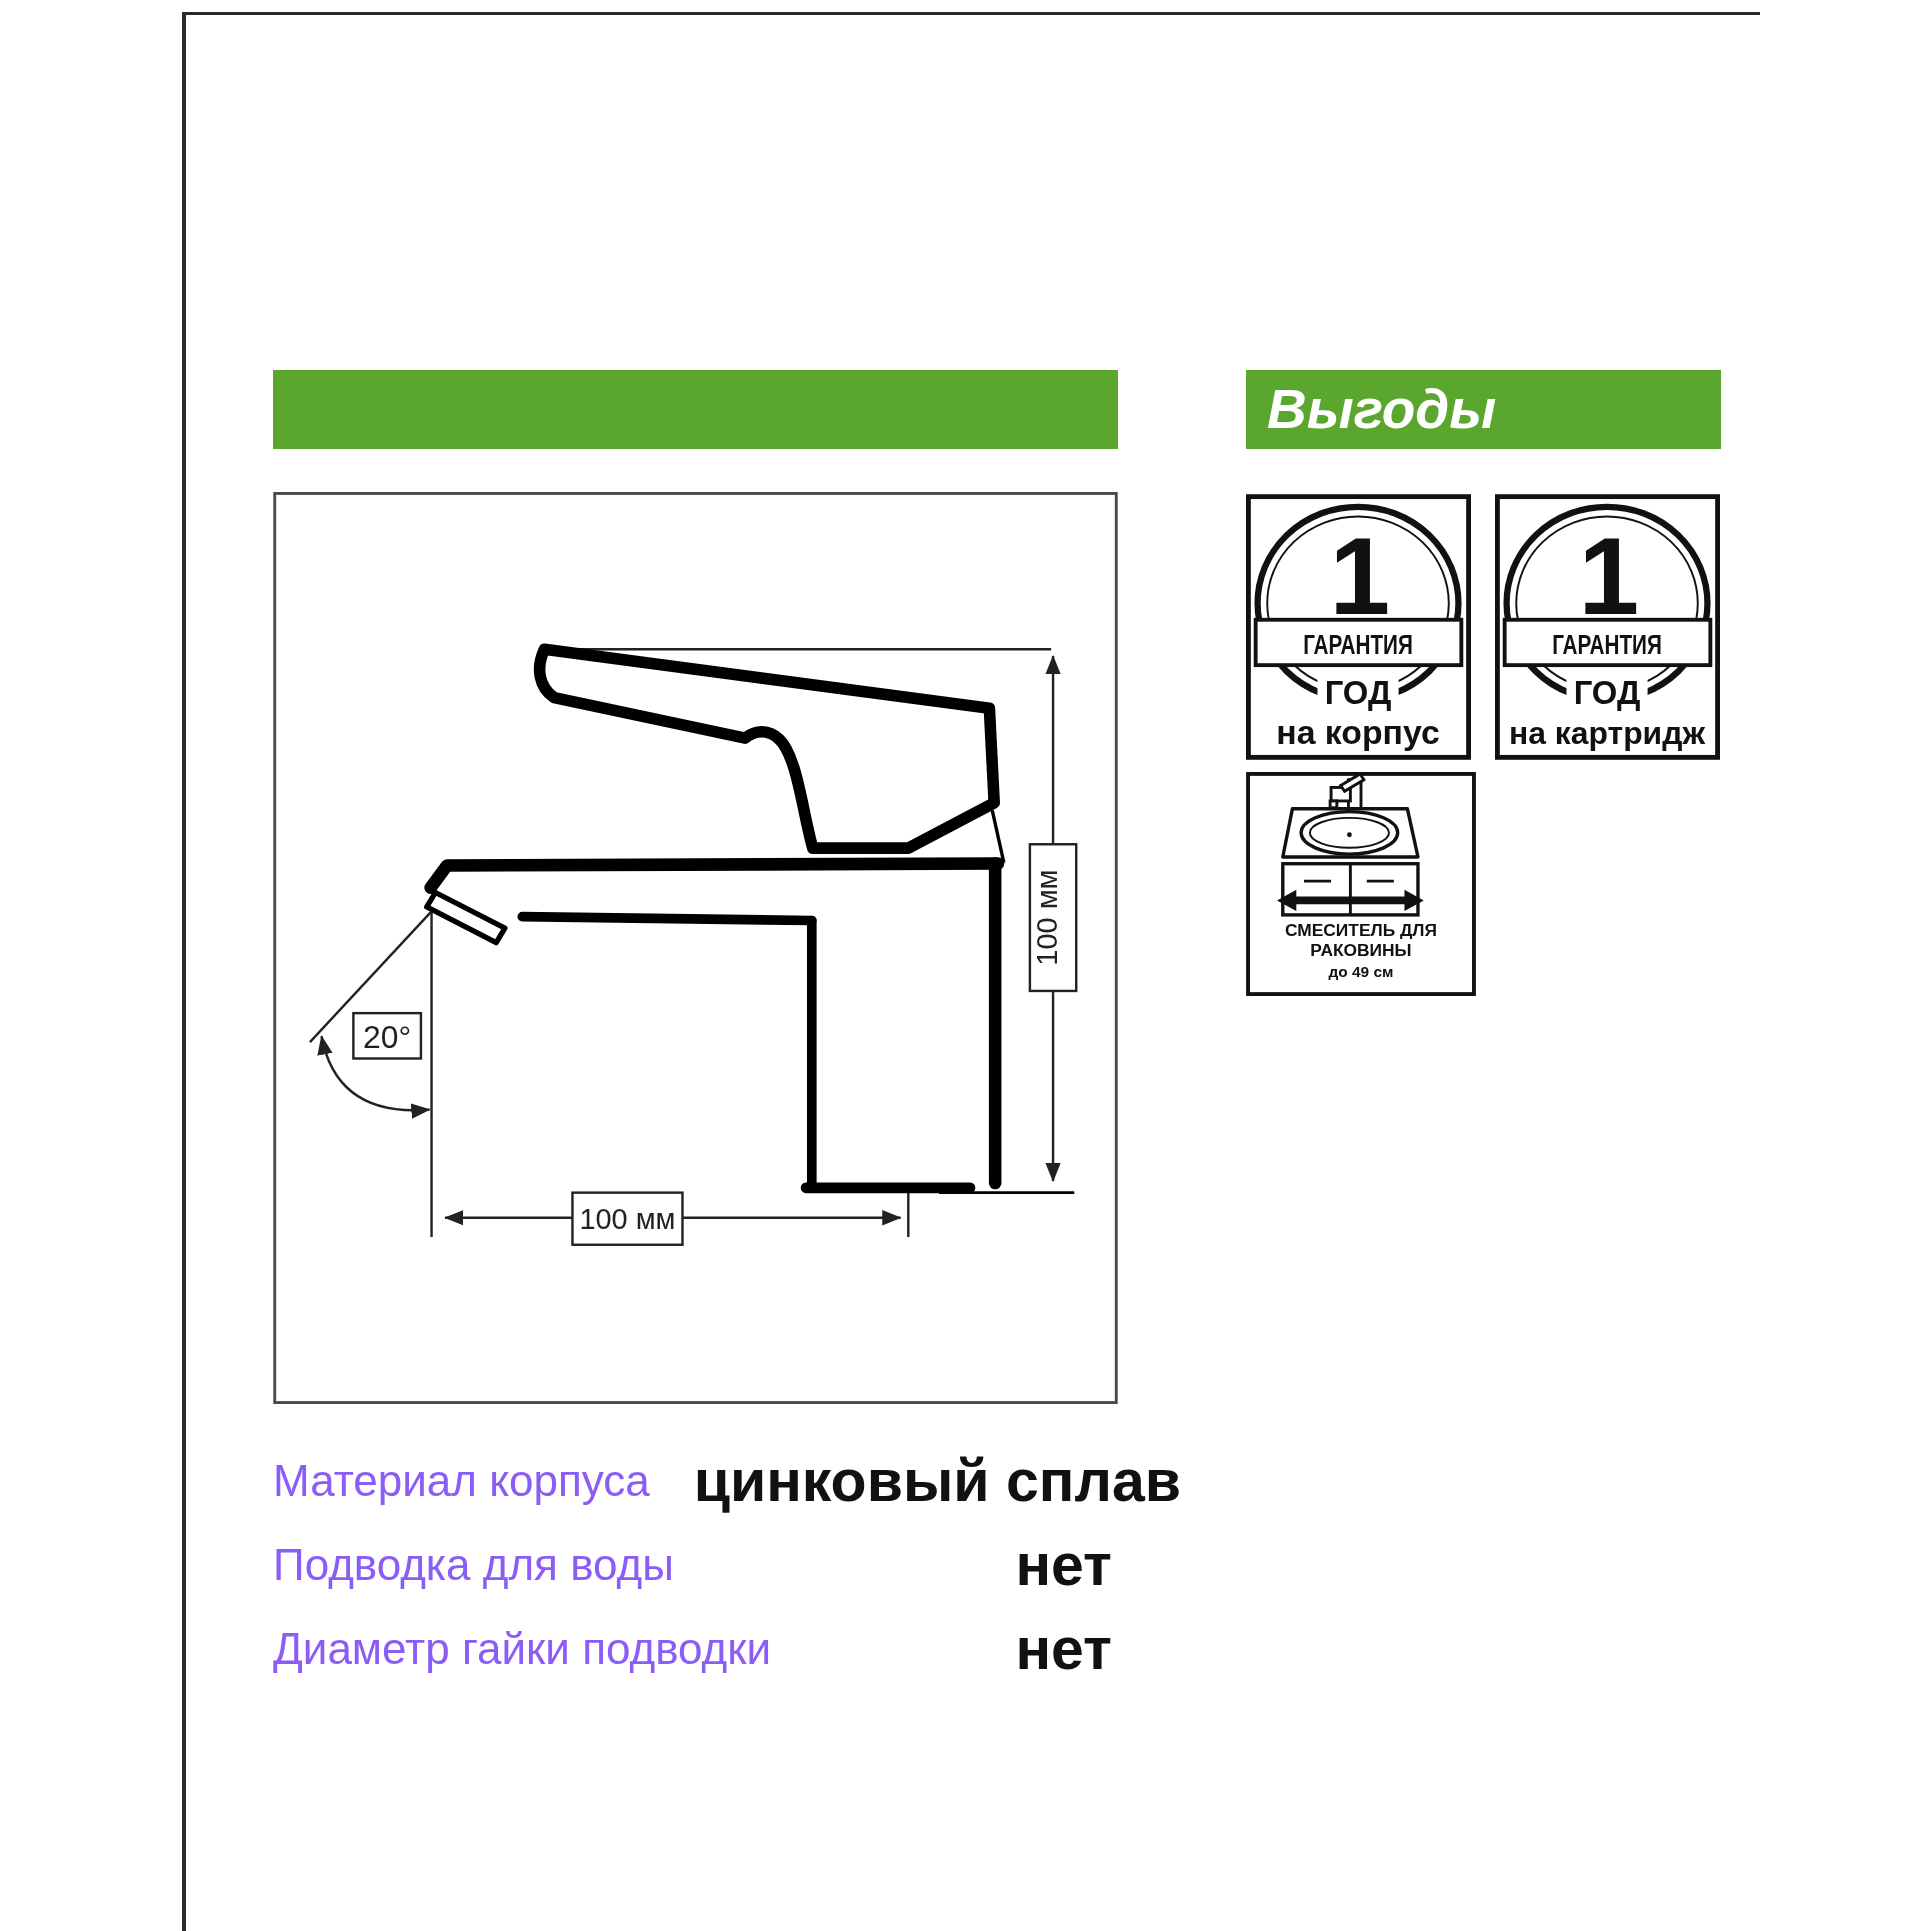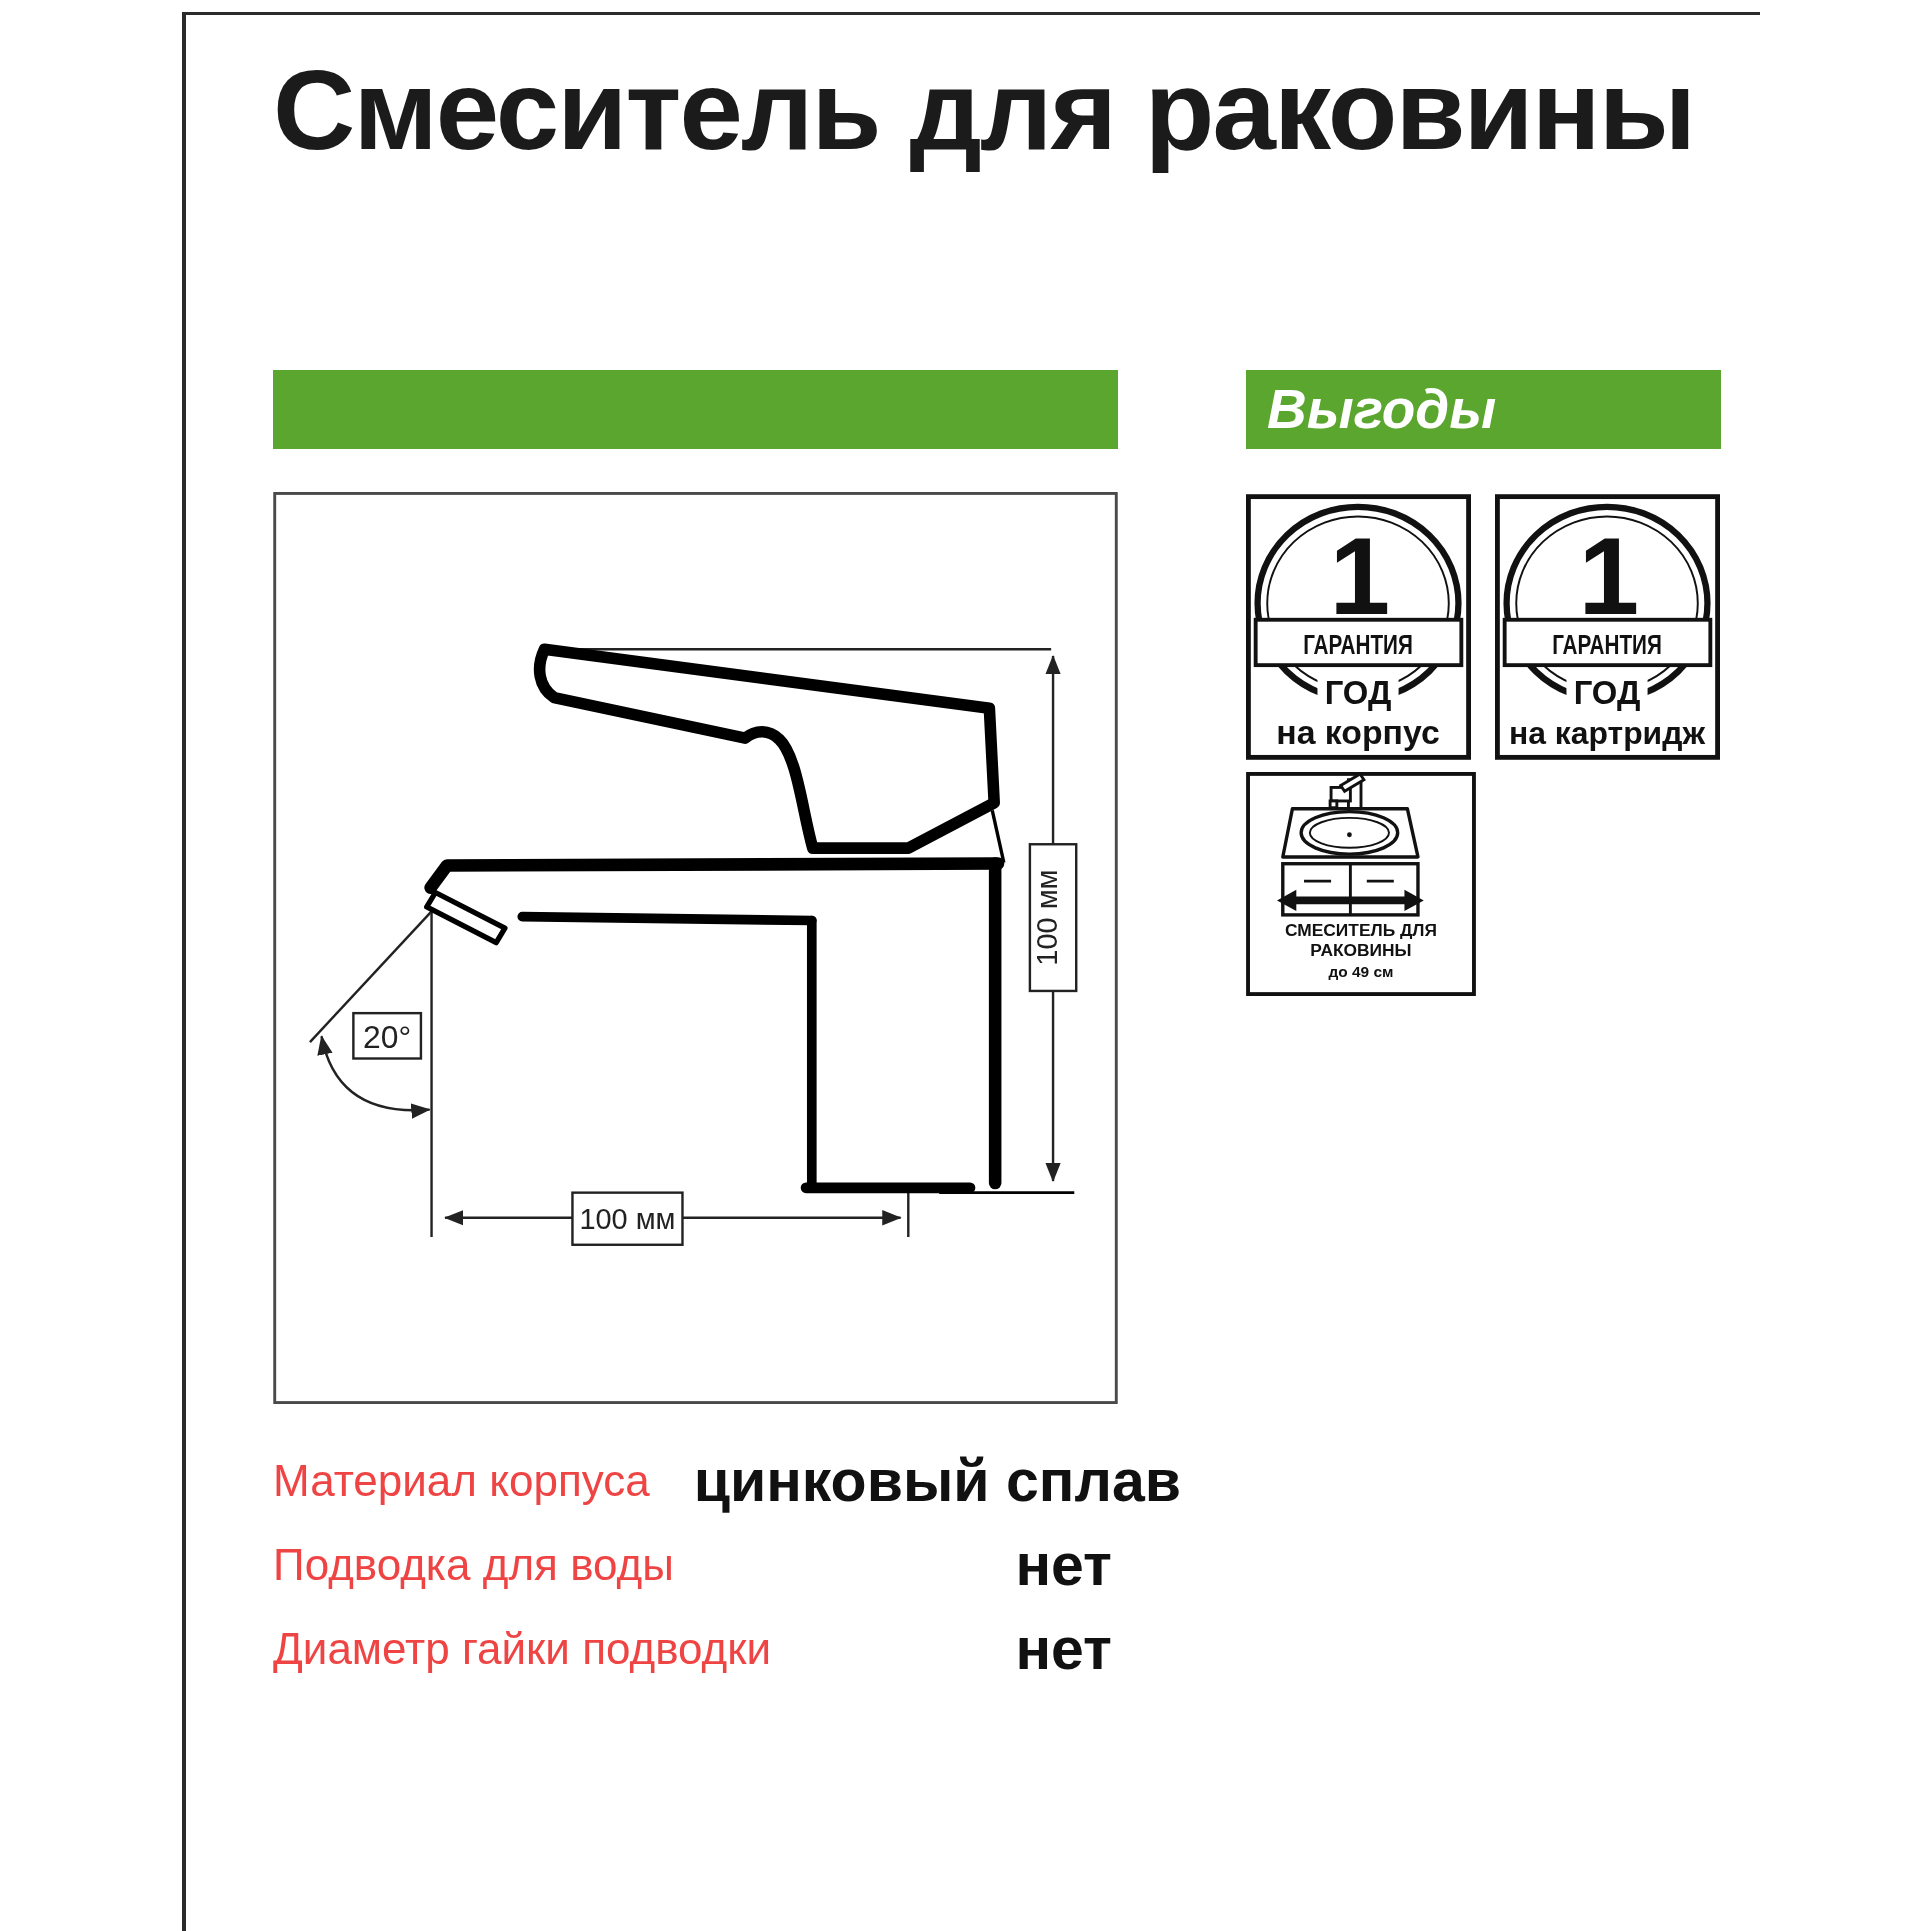--- a/index.html
+++ b/index.html
@@ -24,33 +24,32 @@
   .angle-text{font-size:33px;fill:#222;}
   .badge-num{font-size:113px;font-weight:700;}
   .badge-banner-text{font-size:29px;font-weight:700;}
   .badge-unit{font-size:34px;font-weight:700;}
   .badge-scope{font-size:35px;font-weight:700;}
   .badge-scope.long{font-size:33px;}
   .sink-line{font-size:18px;font-weight:700;}
   .sink-line.small{font-size:16px;}
   .specs{position:absolute;left:273px;top:1439px;width:839px;}
   .spec-row{display:flex;justify-content:space-between;align-items:center;height:84px;}
-  .spec-label{font-size:44px;font-weight:400;color:#ef4444;white-space:nowrap;}
+  .spec-label{font-size:44px;font-weight:400;color:#8b5cf6;white-space:nowrap;}
   .spec-value{font-size:59px;font-weight:700;color:#111;white-space:nowrap;text-align:right;margin-left:44px;}
 </style>
 </head>
 <body>
 
 <div class="page">
 
   <div class="border-top"></div>
   <div class="border-left"></div>
 
   <div class="title">
-    <div>Смеситель для раковины</div>
   </div>
 
   <div class="greenbar left"></div>
   <div class="greenbar right">
     <div class="label">Выгоды</div>
   </div>
 
   <svg class="diagram-svg" width="845" height="912" viewBox="0 0 875 945">
     <defs>
       <marker id="ah" viewBox="0 0 10 10" refX="9.5" refY="5" markerWidth="8" markerHeight="8" orient="auto-start-reverse">

